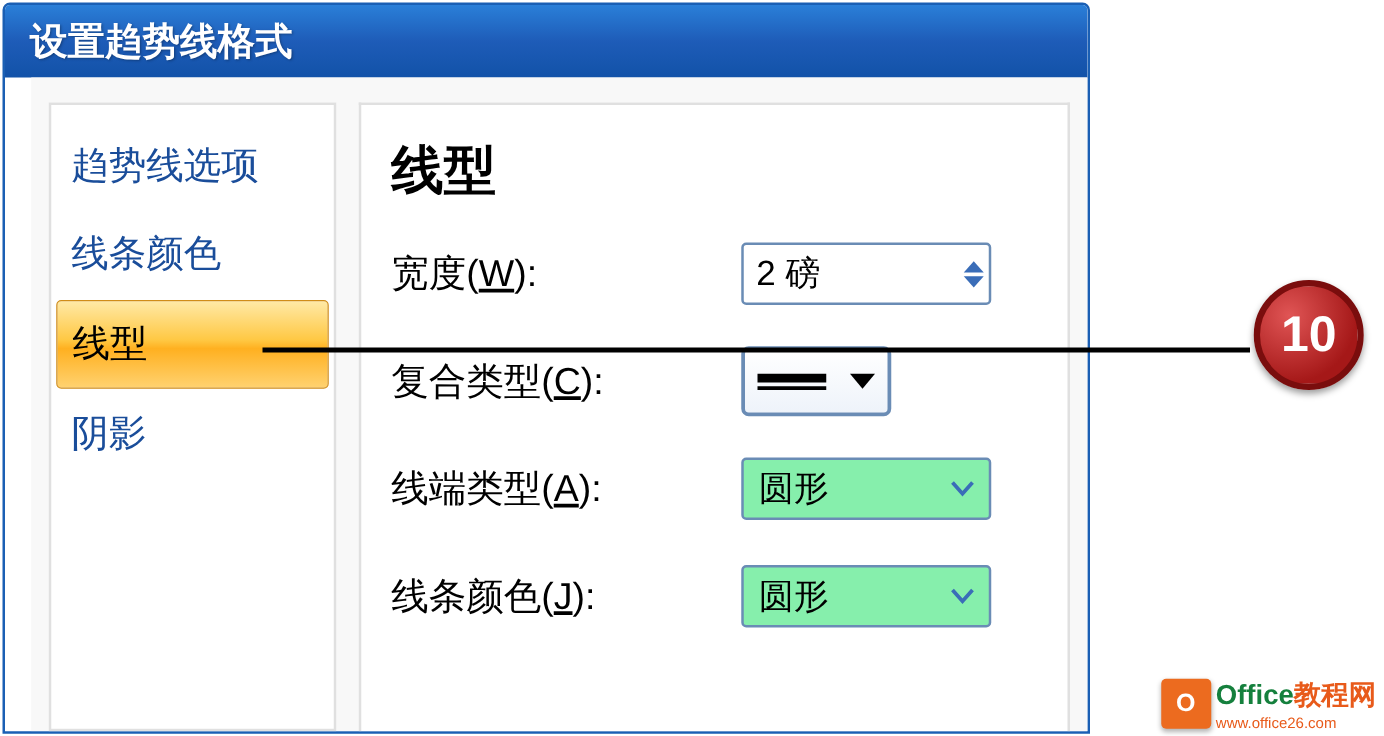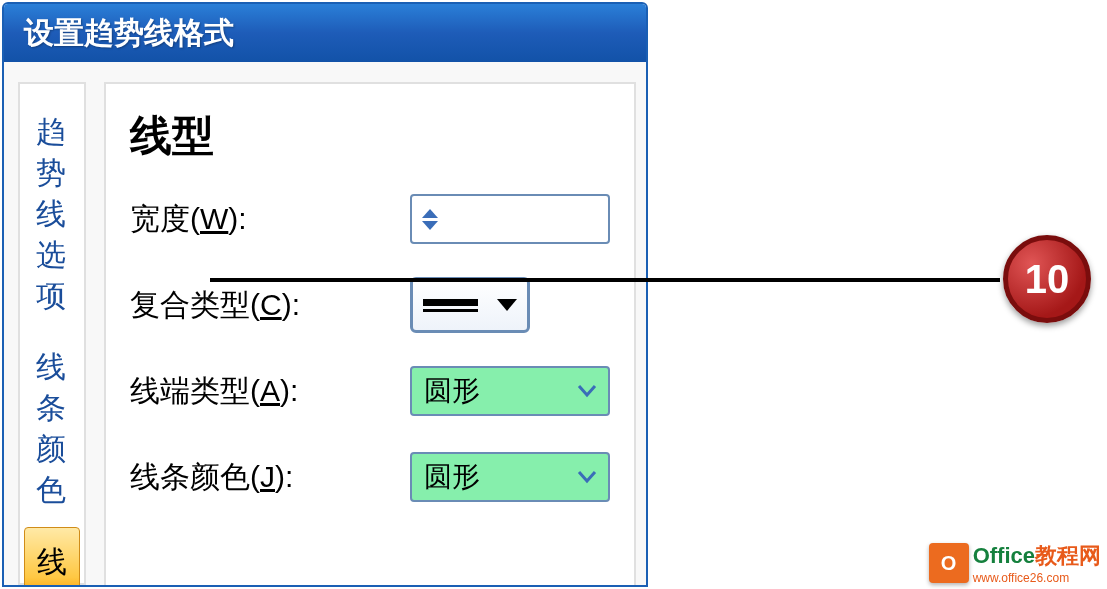--- a/index.html
+++ b/index.html
@@ -7,21 +7,21 @@
       font-family: "Microsoft YaHei", SimSun, Arial, sans-serif;
       background: #fff;
       width: 1107px;
       height: 589px;
       position: relative;
     }
     .dialog {
       position: absolute;
       left: 2px;
       top: 2px;
-      width: 646px;
+      width: 870px;
       height: 585px;
       border: 2px solid #1a5fb4;
       border-radius: 6px 6px 0 0;
       overflow: hidden;
     }
     .titlebar {
       background: linear-gradient(to bottom, #2a7fd8 0%, #1e5cb8 50%, #1252a8 100%);
       height: 58px;
       display: flex;
       align-items: center;
@@ -32,20 +32,21 @@
       font-size: 30px;
       font-weight: bold;
       text-shadow: 1px 1px 2px rgba(0,0,0,0.3);
     }
     .dialog-body {
       display: flex;
       height: calc(100% - 58px);
       background: #f8f8f8;
       padding: 20px 14px 0 14px;
       gap: 18px;
+      margin-left: 21px;
     }
     .sidebar {
       width: 230px;
       border: 2px solid #e0e0e0;
       background: #fff;
       padding: 14px 4px;
     }
     .sidebar-item {
       padding: 14px 12px;
       font-size: 30px;
@@ -176,21 +177,21 @@
     .callout-line {
       position: absolute;
       top: 278px;
       left: 210px;
       width: 790px;
       height: 4px;
       background: #000;
     }
     .callout-badge {
       position: absolute;
-      top: 235px;
+      top: 224px;
       left: 1003px;
       width: 88px;
       height: 88px;
       border-radius: 50%;
       background: radial-gradient(circle at 30% 30%, #e05555, #a51818 70%);
       border: 5px solid #7a0d0d;
       display:flex;
       align-items:center;
       justify-content:center;
       color:#fff;
@@ -245,20 +246,21 @@
     </div>
 
     <div class="content">
       <div class="section-title">线型</div>
 
       <div class="form-row">
         <div class="form-label">
           <span>宽度(</span><span class="mnemonic">W</span><span>):</span>
         </div>
         <div class="spinner">
+          <span class="spinner-value">2 磅</span>
           <div class="spinner-buttons">
             <div class="spin-up"></div>
             <div class="spin-down"></div>
           </div>
         </div>
       </div>
 
       <div class="form-row">
         <div class="form-label">
           <span>复合类型(</span><span class="mnemonic">C</span><span>):</span>

